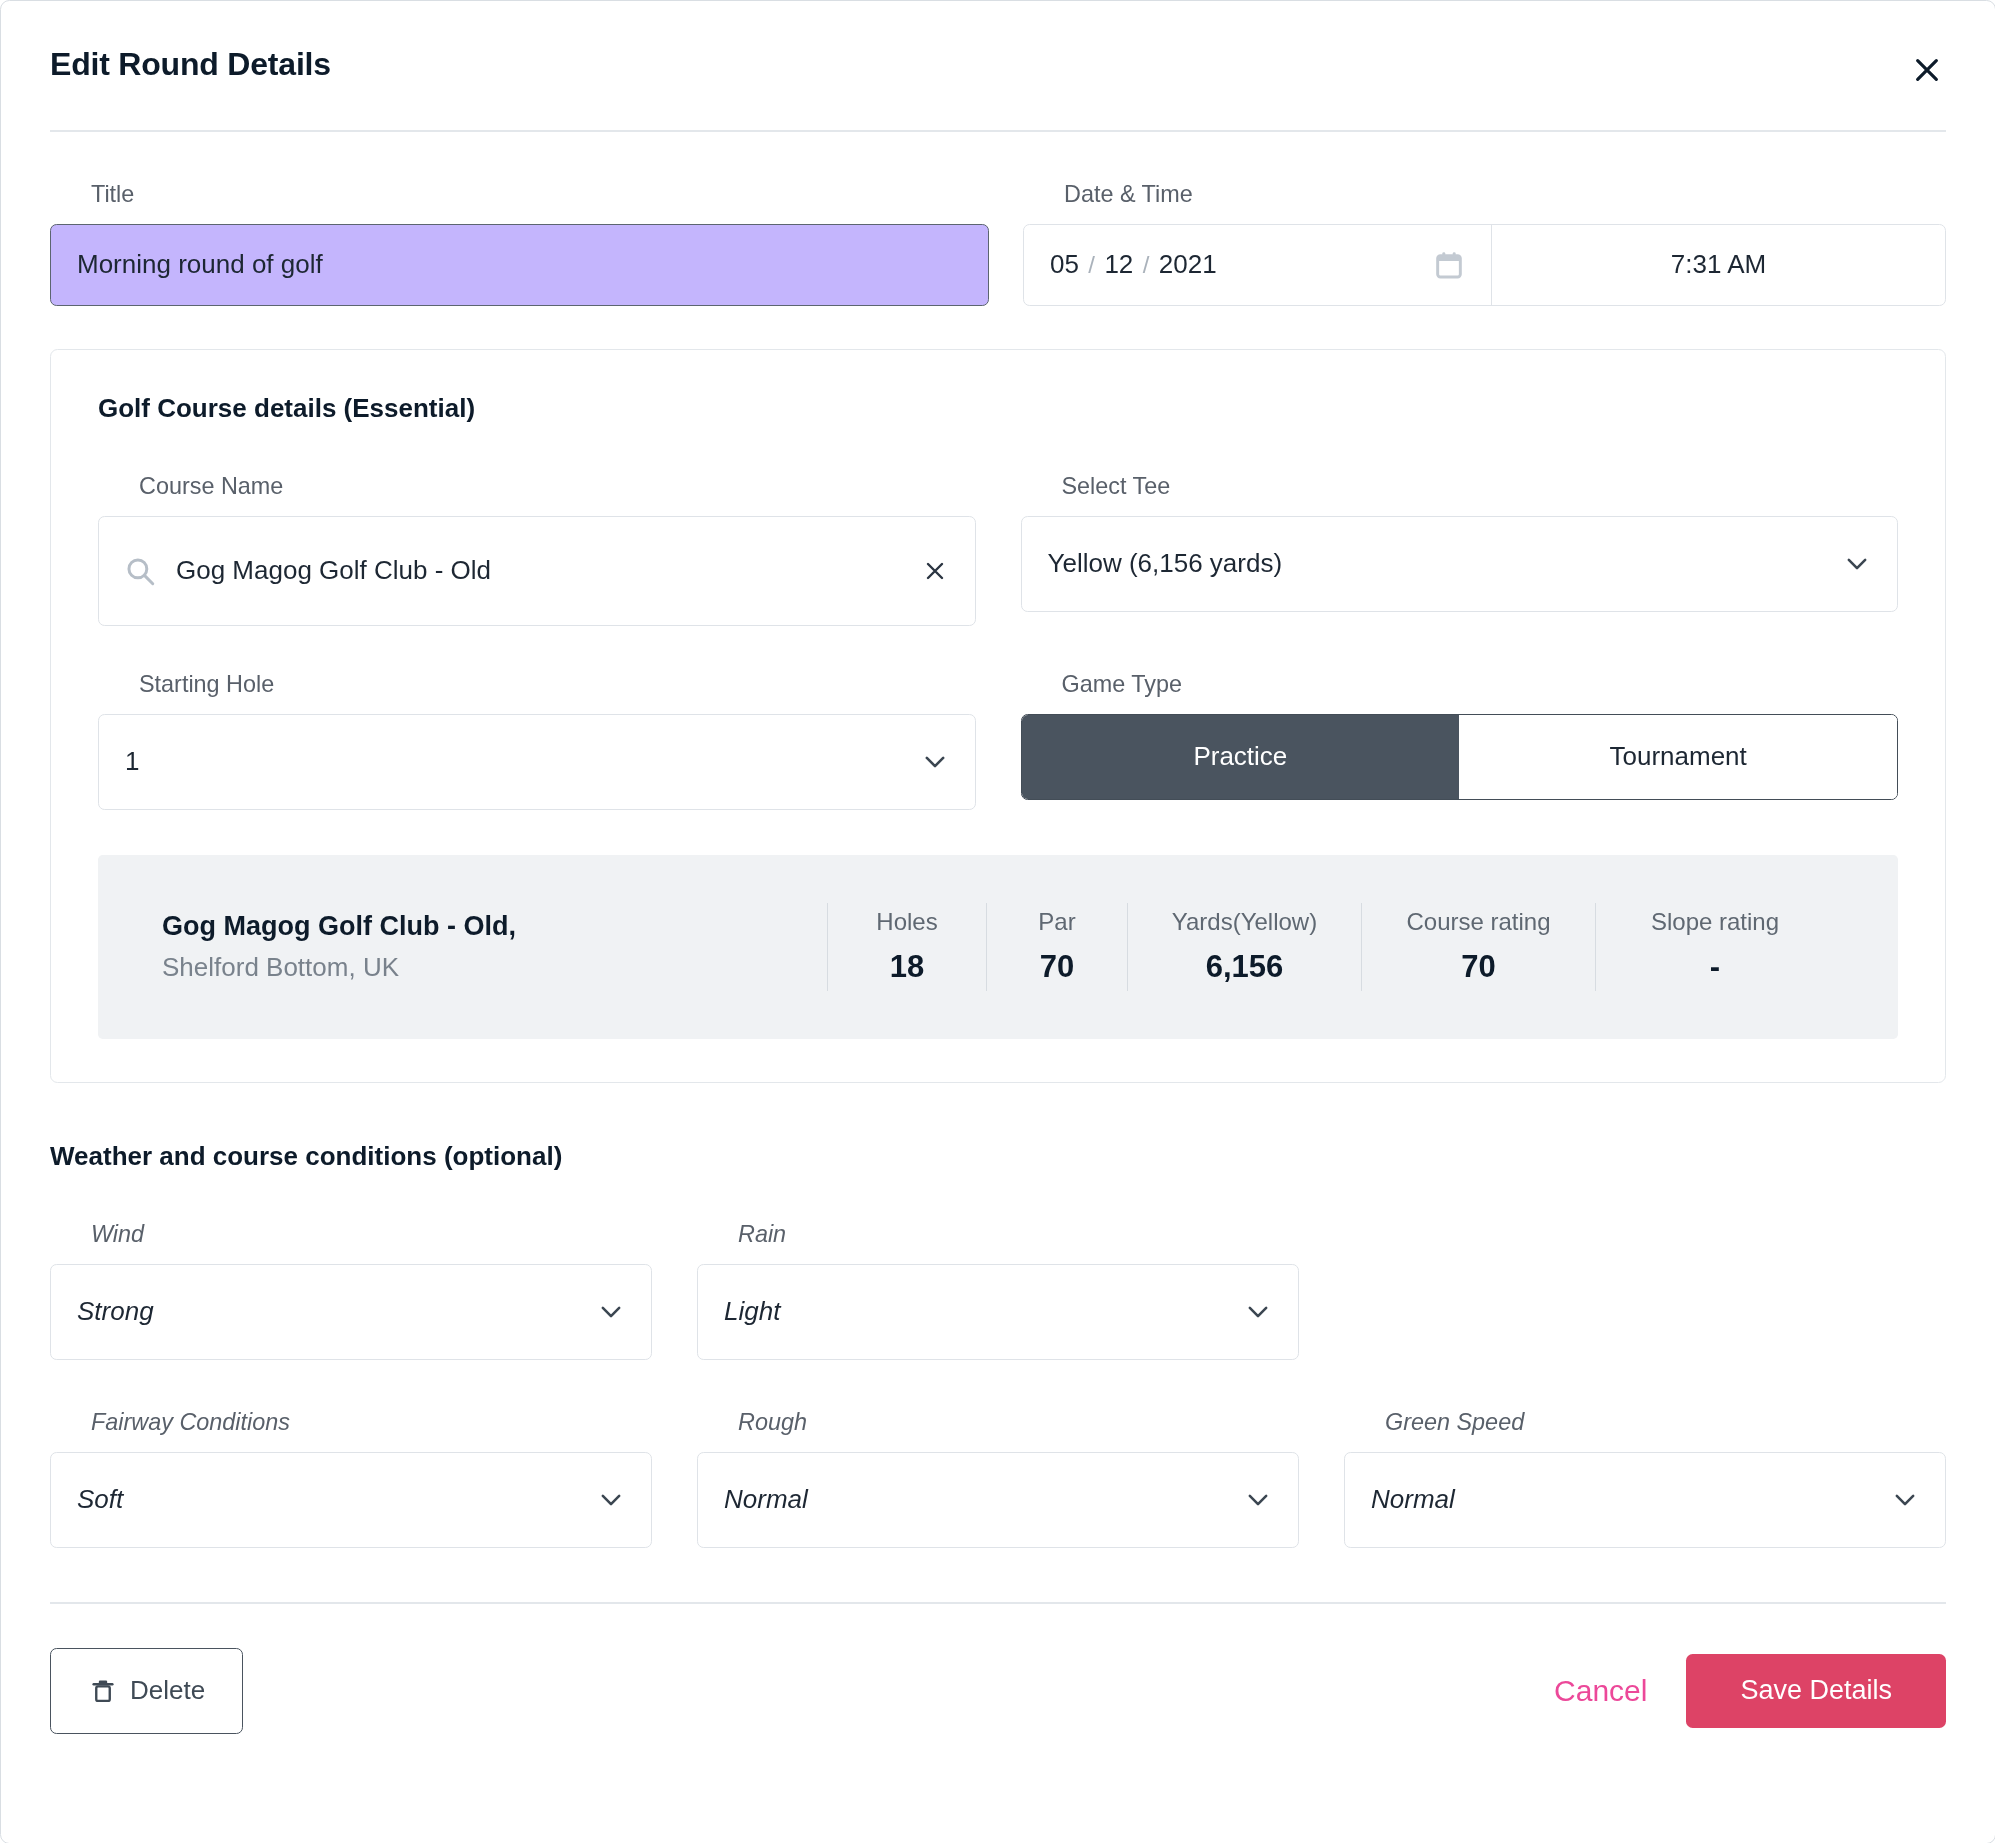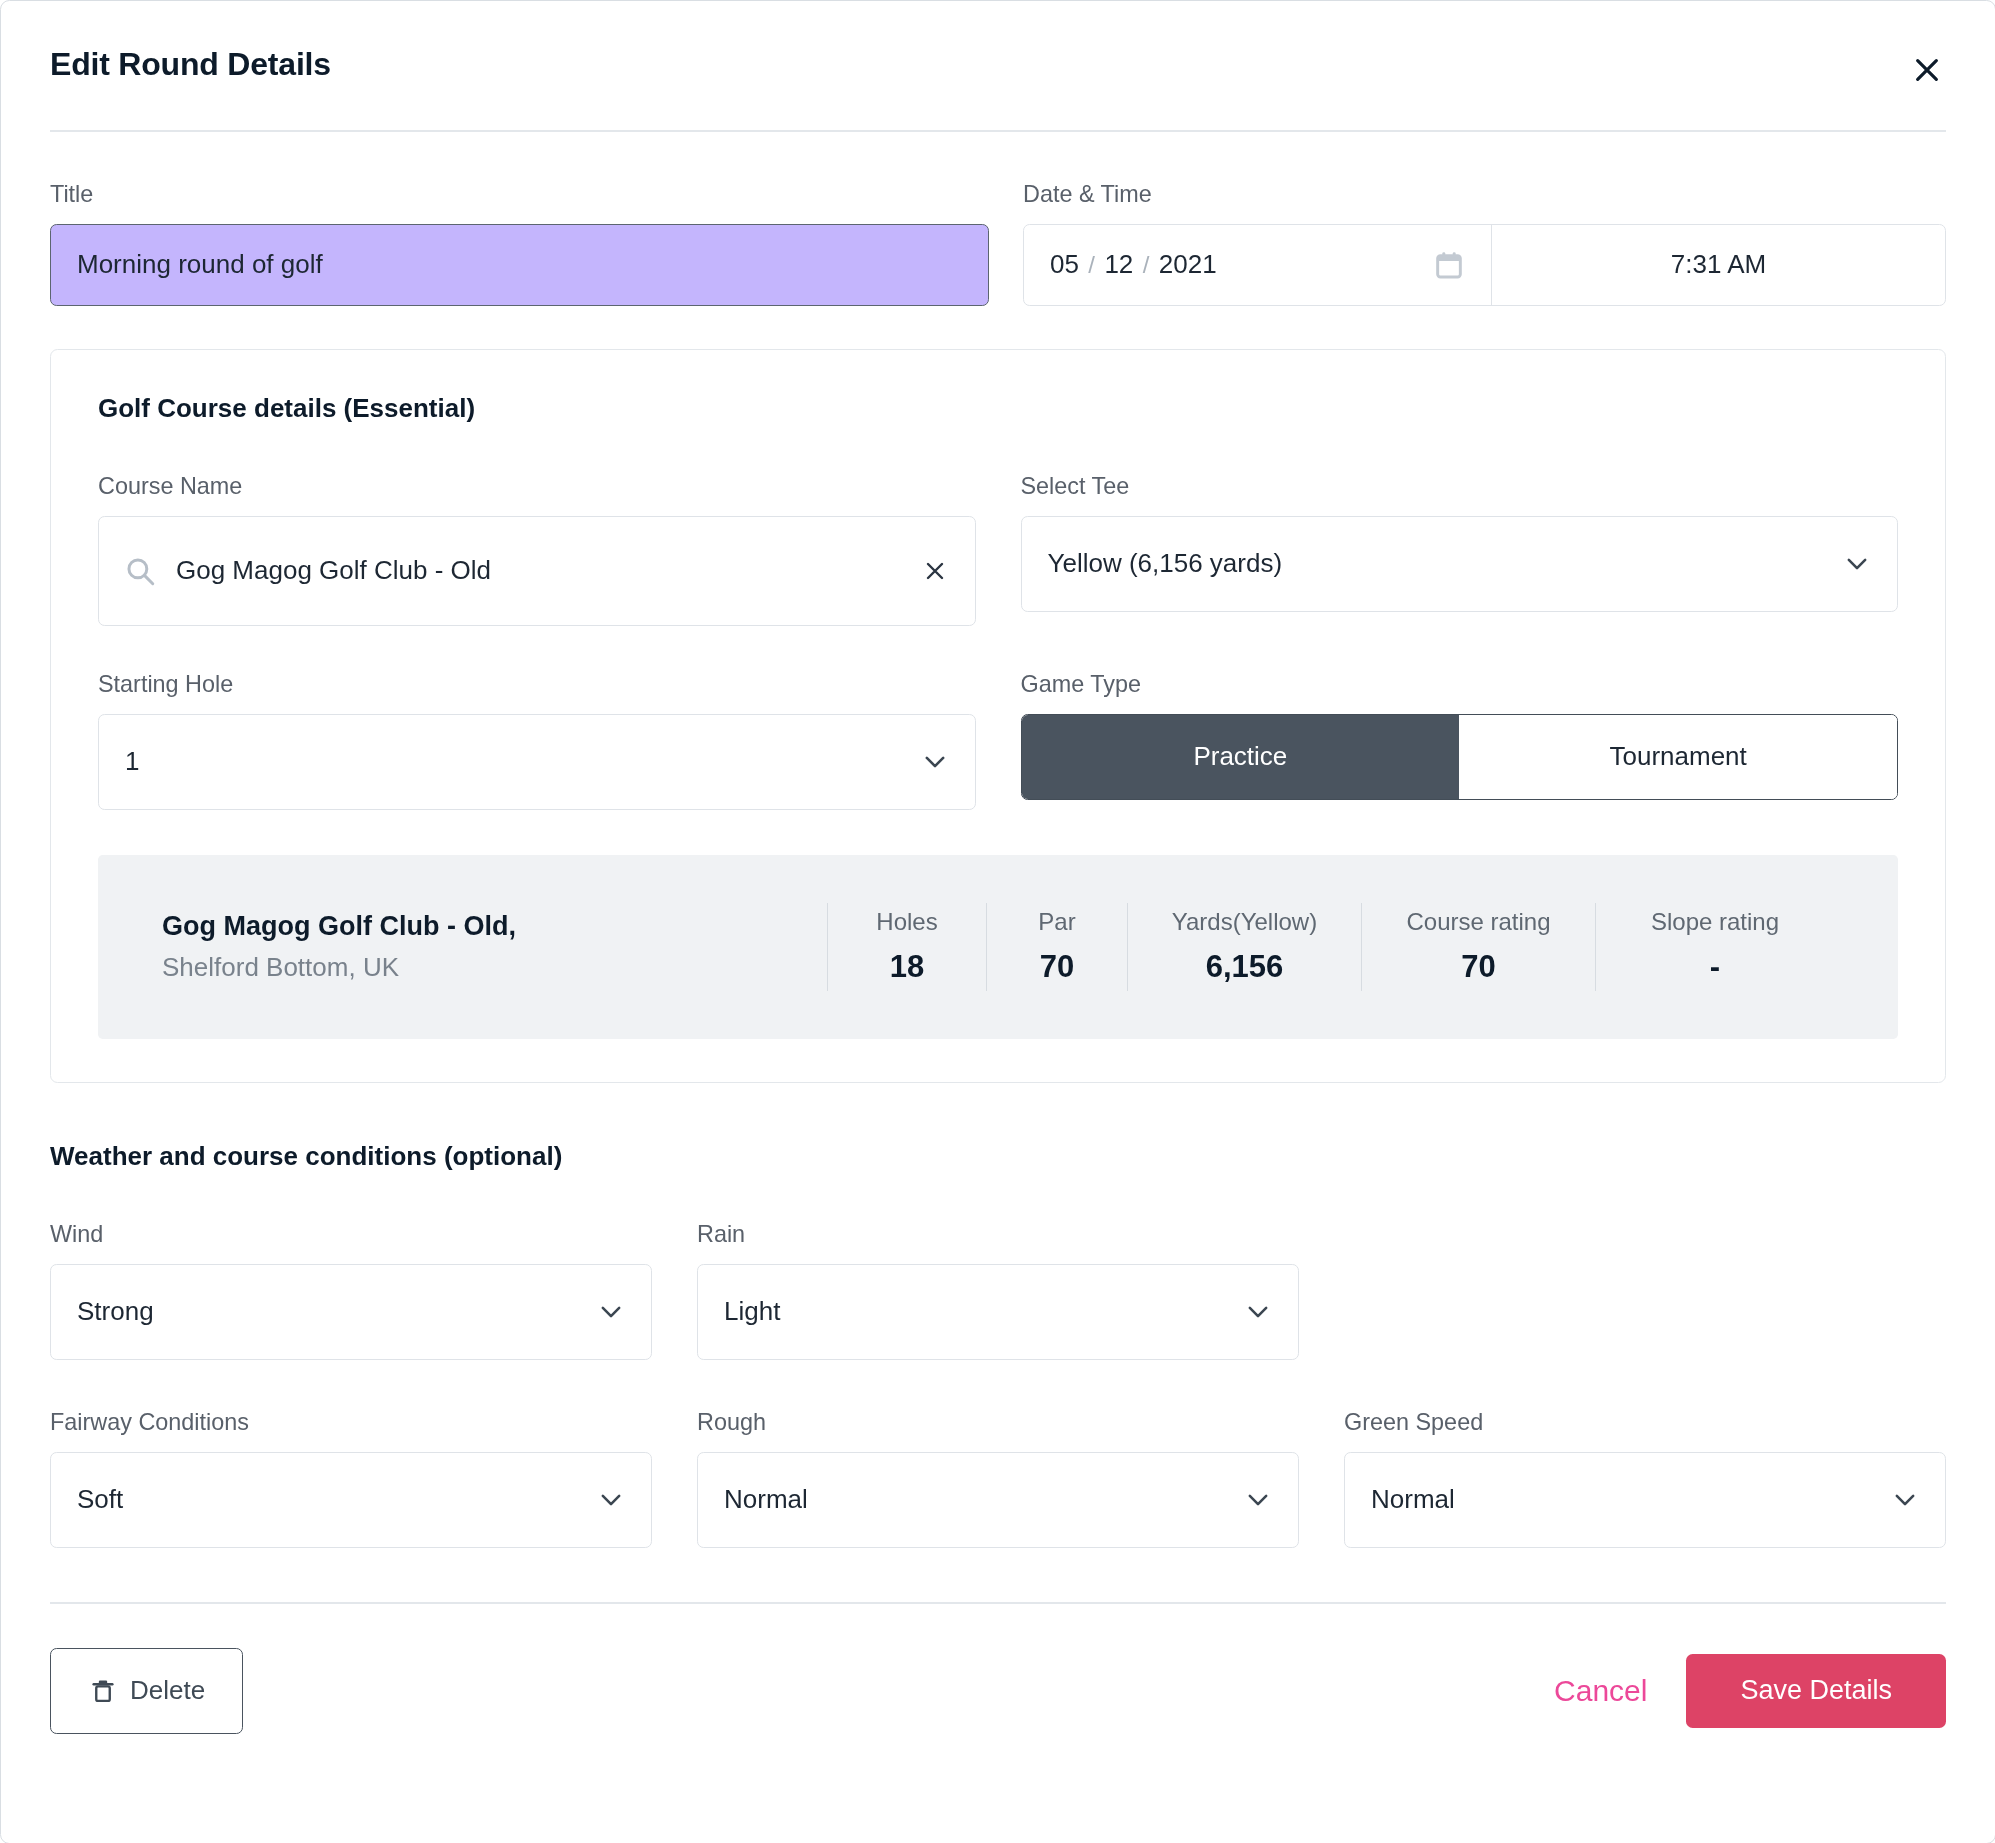--- a/index.html
+++ b/index.html
@@ -56,20 +56,21 @@
     margin-top: 37px;
   }
 
   
   .field-label {
     font-size: 23.4px;
     color: #59606a;
     margin-bottom: 16px;
     display: block;
     font-weight: 400;
+    margin-left: 41px;
   }
   .input-box {
     height: 82px;
     border: 1.9px solid #dfe3e8;
     border-radius: 6.6px;
     background: #c4b5fd;
     display: flex;
     align-items: center;
     padding: 0 26px;
     font-size: 26px;
@@ -246,20 +247,21 @@
   .section-title {
     font-size: 26px;
     font-weight: 700;
     color: #0d1b2a;
     margin-top: 58px;
   }
   .weather-row {
     display: flex;
     gap: 45px;
     margin-top: 49px;
+    font-style: italic;
   }
   .weather-col { flex: 1; }
   .weather-col.spacer { visibility: hidden; }
 
   
   .footer-rule {
     height: 1.9px;
     background: #e3e7eb;
     margin-top: 54px;
   }

